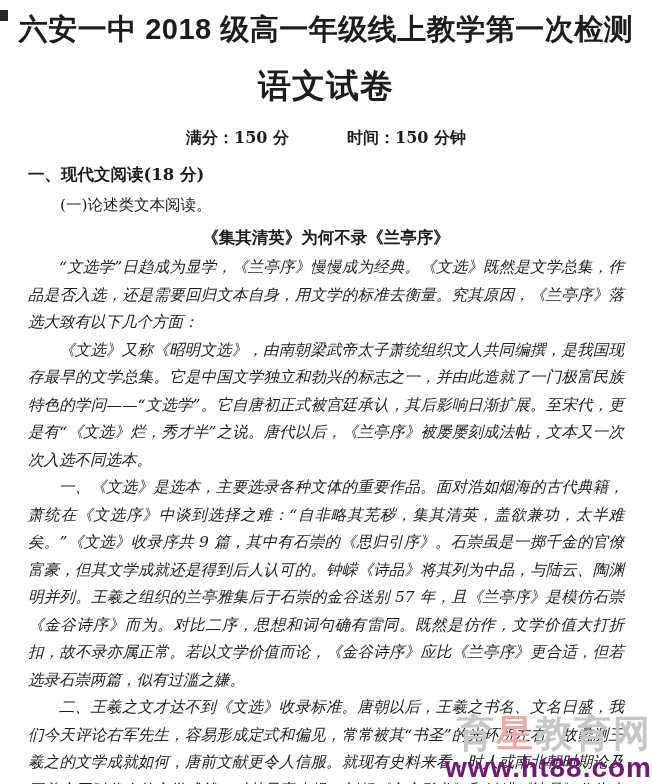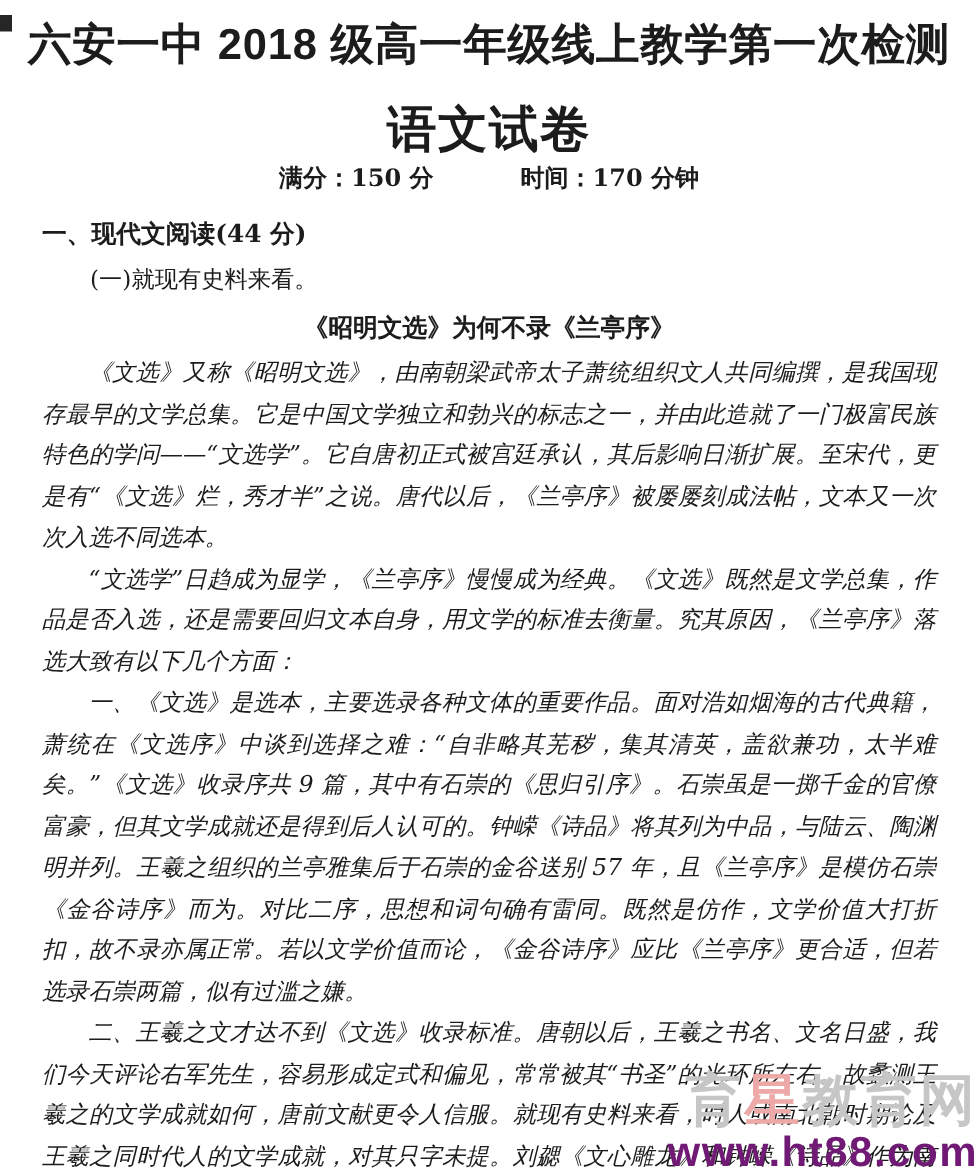--- a/index.html
+++ b/index.html
@@ -24,20 +24,21 @@
     text-align:center;
     font-family:"Liberation Sans", sans-serif;
     font-weight:bold;
     font-size:33px;
     letter-spacing:1px;
   }
   .info-line {
     display:flex;
     justify-content:center;
     gap:58px;
+    margin-top:19px;
     font-weight:bold;
     font-size:16px;
     font-family:"DejaVu Serif", serif;
   }
   .sec-heading {
     margin:15px 28px 0 28px;
     font-weight:bold;
     font-size:16.5px;
   }
   .indent-line {
@@ -100,31 +101,31 @@
     <div class="wm-name" style="color: rgb(198, 198, 198);"><span>育</span><span style="color: rgb(237, 168, 168);">星</span><span>教育网</span></div>
     <div class="wm-url" style="color: #701a75;">www.ht88.com</div>
   </div>
 
   <div class="paper-title">六安一中 2018 级高一年级线上教学第一次检测</div>
 
   <div class="paper-subtitle">语文试卷</div>
 
   <div class="info-line">
     <span>满分：150 分</span>
-    <span>时间：170 分钟</span>
+    <span>时间：150 分钟</span>
   </div>
 
-  <div class="sec-heading">一、现代文阅读(44 分)</div>
+  <div class="sec-heading">一、现代文阅读(18 分)</div>
 
-  <div class="indent-line">(一)就现有史料来看。</div>
+  <div class="indent-line">(一)论述类文本阅读。</div>
 
 
-  <div class="essay-title">《昭明文选》为何不录《兰亭序》</div>
+  <div class="essay-title">《集其清英》为何不录《兰亭序》</div>
 
   <div class="essay">
+    <p>“文选学”日趋成为显学，《兰亭序》慢慢成为经典。《文选》既然是文学总集，作品是否入选，还是需要回归文本自身，用文学的标准去衡量。究其原因，《兰亭序》落选大致有以下几个方面：</p>
     <p>《文选》又称《昭明文选》，由南朝梁武帝太子萧统组织文人共同编撰，是我国现存最早的文学总集。它是中国文学独立和勃兴的标志之一，并由此造就了一门极富民族特色的学问——“文选学”。它自唐初正式被宫廷承认，其后影响日渐扩展。至宋代，更是有“《文选》烂，秀才半”之说。唐代以后，《兰亭序》被屡屡刻成法帖，文本又一次次入选不同选本。</p>
-    <p>“文选学”日趋成为显学，《兰亭序》慢慢成为经典。《文选》既然是文学总集，作品是否入选，还是需要回归文本自身，用文学的标准去衡量。究其原因，《兰亭序》落选大致有以下几个方面：</p>
     <p>一、《文选》是选本，主要选录各种文体的重要作品。面对浩如烟海的古代典籍，萧统在《文选序》中谈到选择之难：“自非略其芜秽，集其清英，盖欲兼功，太半难矣。”《文选》收录序共 9 篇，其中有石崇的《思归引序》。石崇虽是一掷千金的官僚富豪，但其文学成就还是得到后人认可的。钟嵘《诗品》将其列为中品，与陆云、陶渊明并列。王羲之组织的兰亭雅集后于石崇的金谷送别 57 年，且《兰亭序》是模仿石崇《金谷诗序》而为。对比二序，思想和词句确有雷同。既然是仿作，文学价值大打折扣，故不录亦属正常。若以文学价值而论，《金谷诗序》应比《兰亭序》更合适，但若选录石崇两篇，似有过滥之嫌。</p>
     <p>二、王羲之文才达不到《文选》收录标准。唐朝以后，王羲之书名、文名日盛，我们今天评论右军先生，容易形成定式和偏见，常常被其“书圣”的光环所左右。故蠡测王羲之的文学成就如何，唐前文献更令人信服。就现有史料来看，时人或南北朝时期论及王羲之同时代人的文学成就，对其只字未提。刘勰《文心雕龙》和钟嵘《诗品》作为南朝时期重要的文学批评著作，关于王羲之同样未见片言只语。</p>
 
   </div>
 
 </div>
 
 </body></html>

